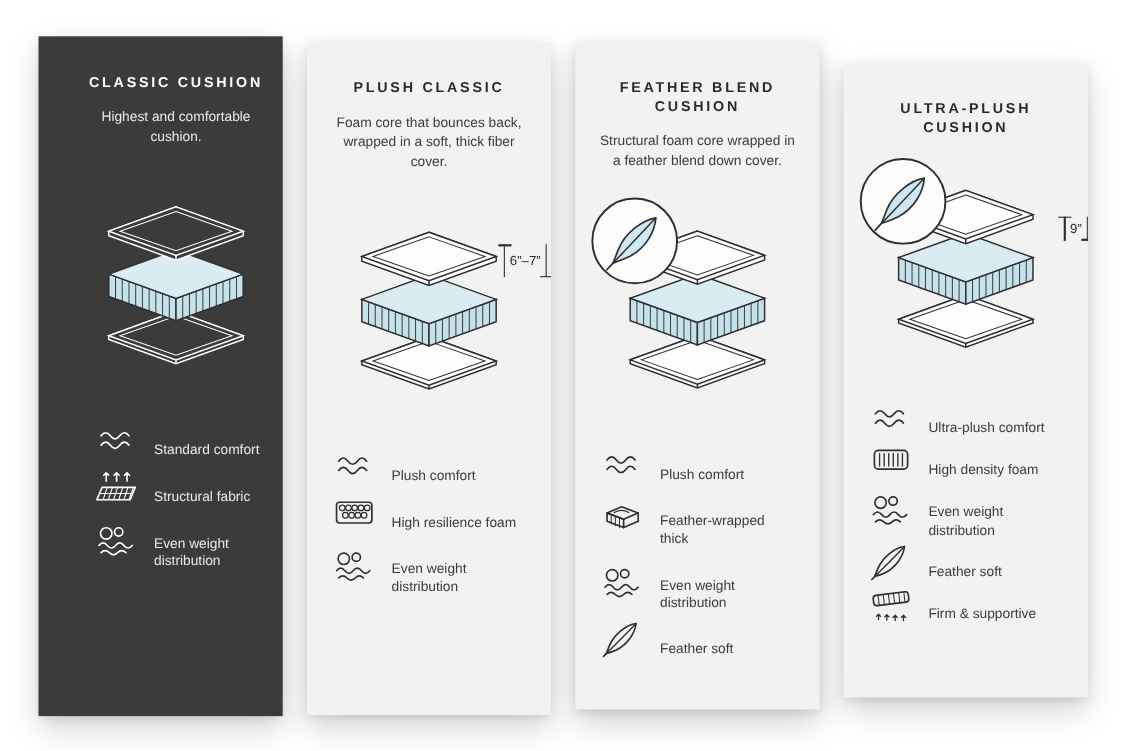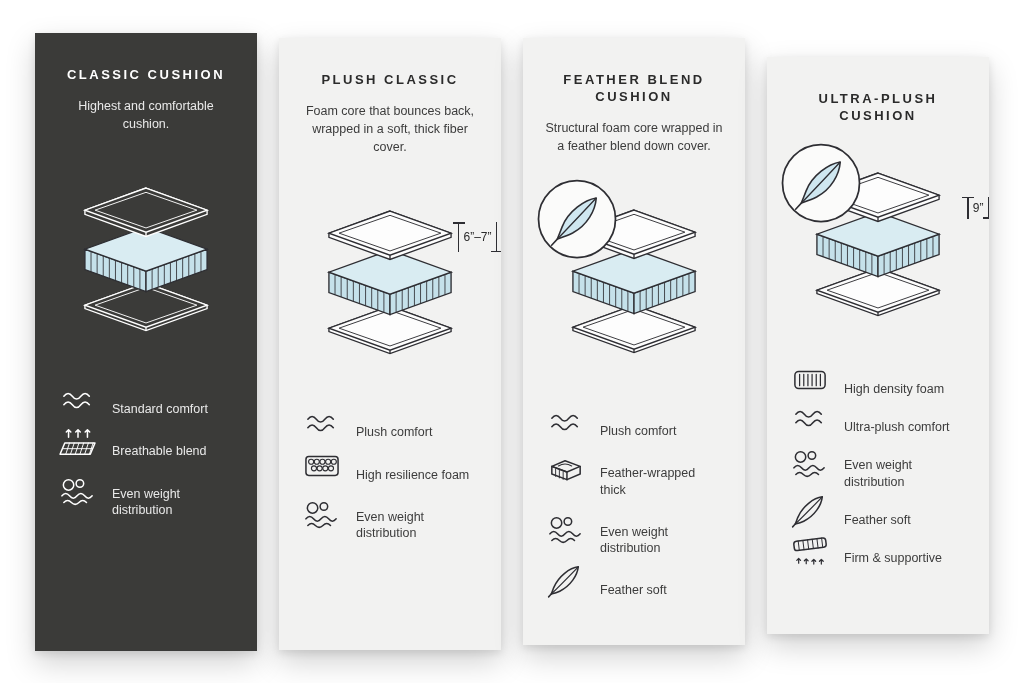--- a/index.html
+++ b/index.html
@@ -5,21 +5,21 @@
   html,body{margin:0;padding:0;background:#ffffff;font-family:"Liberation Sans",sans-serif;}
   .stage{width:1024px;height:683px;background:#ffffff;overflow:hidden;position:relative;}
   .cards{display:flex;justify-content:center;align-items:flex-start;gap:22px;padding-top:33px;}
   .card{
     width:222px;box-sizing:border-box;background:var(--bg);
     --bg:#f2f2f1;--line:#2e2e33;--slab:#fdfdfd;--text:#3c3c3c;--title:#2b2b2b;
     box-shadow:0 12px 28px rgba(0,0,0,.18),0 3px 8px rgba(0,0,0,.10);
     padding-top:34px;overflow:hidden;
   }
   .card.dark{--bg:#3b3b39;--line:#ffffff;--slab:#3b3b39;--text:#e9e9e9;--title:#ffffff;}
-  .card:nth-child(1){height:618px;}
+  .card:nth-child(1){height:618px;padding-left:28px;}
   .card:nth-child(2){height:612px;margin-top:5px;}
   .card:nth-child(3){height:607px;margin-top:5px;}
   .card:nth-child(4){height:577px;margin-top:24px;}
 
   .card-title{
     margin:0 auto;max-width:190px;text-align:center;color:var(--title);
     font-size:13px;font-weight:700;letter-spacing:2.5px;line-height:1.3;
   }
   .card-desc{
     margin:13px auto 0;padding:0 22px;text-align:center;color:var(--text);
@@ -165,21 +165,21 @@
         <li class="feature">
           <svg class="ficon">
               <use href="#sym-icon-wave"></use>
             </svg>
           <span class="flabel">Standard comfort</span>
         </li>
         <li class="feature">
           <svg class="ficon">
               <use href="#sym-icon-breathable"></use>
             </svg>
-          <span class="flabel">Breathable blend</span>
+          <span class="flabel">Structural fabric</span>
         </li>
         <li class="feature">
           <svg class="ficon">
               <use href="#sym-icon-even-weight"></use>
             </svg>
           <span class="flabel">Even weight distribution</span>
         </li>
       </ul>
     </section>
 
@@ -268,29 +268,29 @@
           </svg>
         <div class="measure">
           <div class="mline top"></div>
           <span class="mlabel">9”</span>
           <div class="mline bot"></div>
         </div>
       </div>
       <ul class="features">
         <li class="feature">
           <svg class="ficon">
+              <use href="#sym-icon-wave"></use>
+            </svg>
+          <span class="flabel">Ultra-plush comfort</span>
+        </li>
+        <li class="feature">
+          <svg class="ficon">
               <use href="#sym-icon-density"></use>
             </svg>
           <span class="flabel">High density foam</span>
-        </li>
-        <li class="feature">
-          <svg class="ficon">
-              <use href="#sym-icon-wave"></use>
-            </svg>
-          <span class="flabel">Ultra-plush comfort</span>
         </li>
         <li class="feature">
           <svg class="ficon">
               <use href="#sym-icon-even-weight"></use>
             </svg>
           <span class="flabel">Even weight distribution</span>
         </li>
         <li class="feature">
           <svg class="ficon">
               <use href="#sym-icon-feather"></use>

